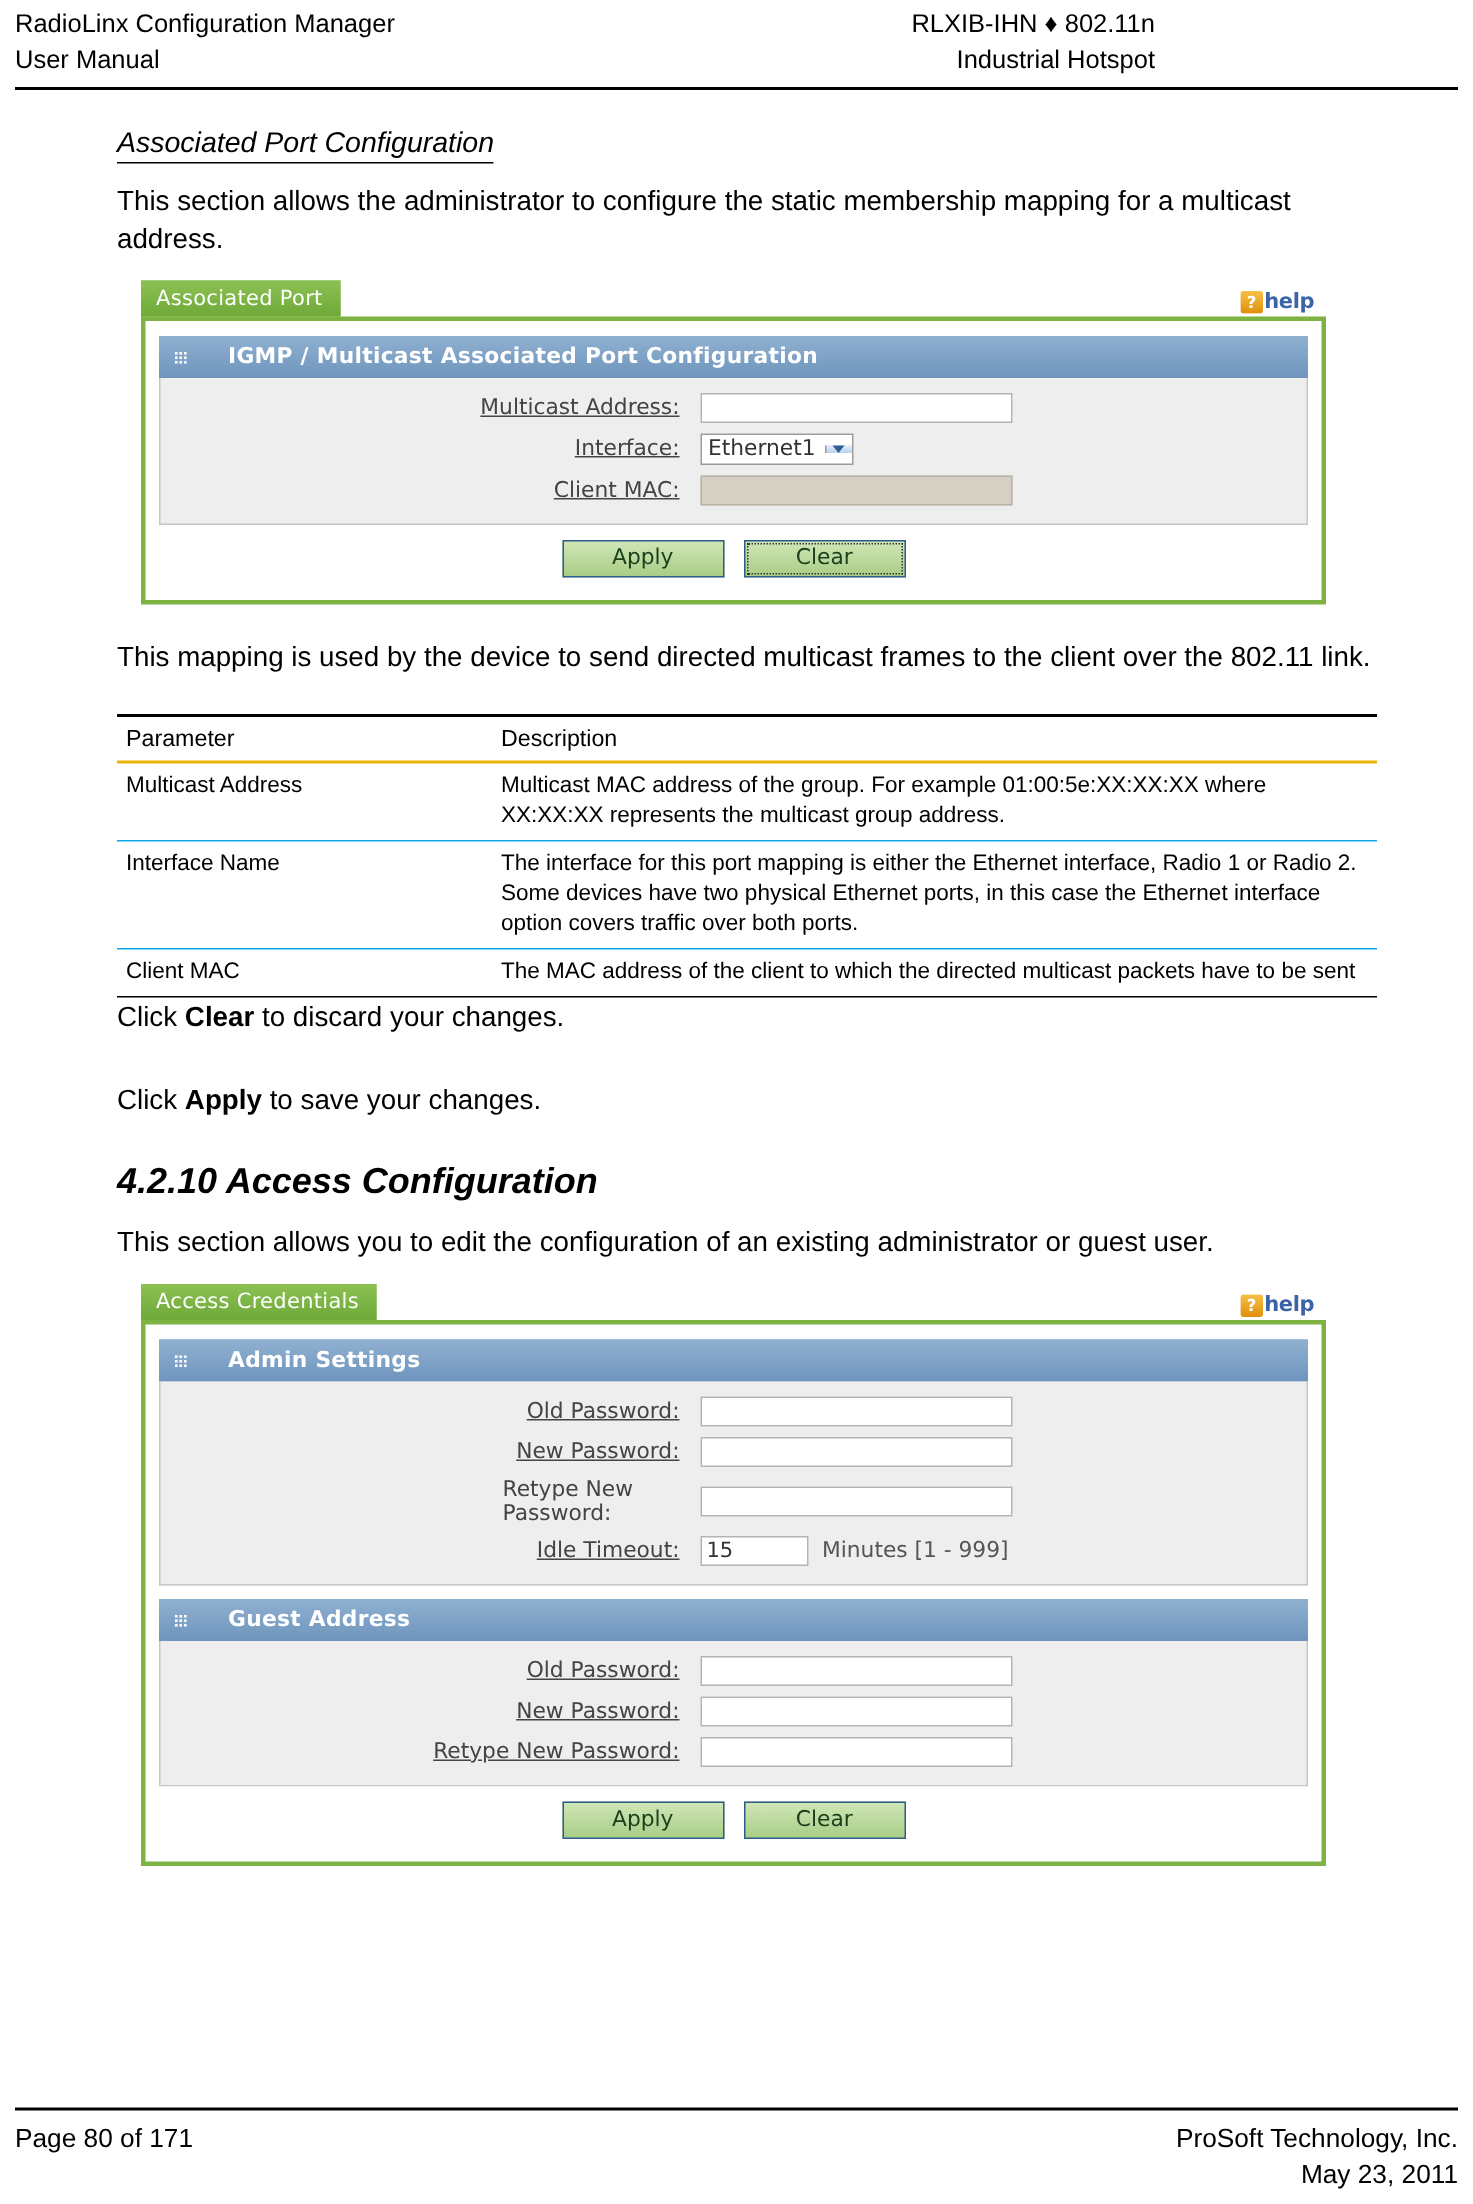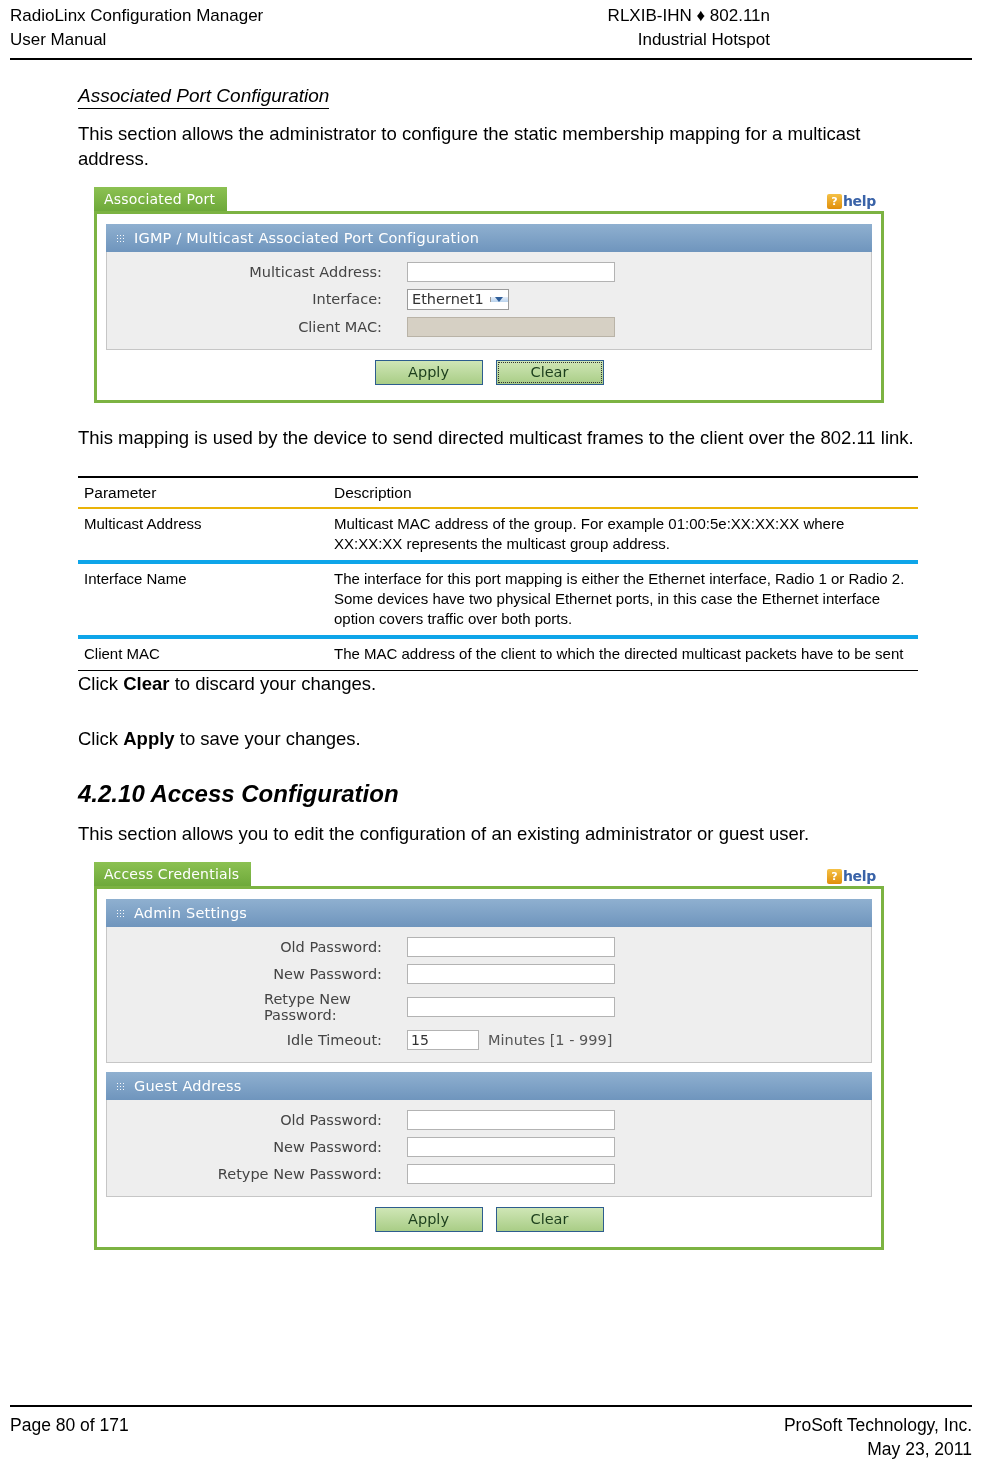--- a/index.html
+++ b/index.html
@@ -135,25 +135,25 @@
     border-top-width: 3px;
     background: #ffffff;
     padding: 10px 9px 9px 9px;
   }
 
   .panel-title {
     background: #7ea2c6;
     background-image: linear-gradient(#8fb0d0, #6f95bd);
     color: #ffffff;
     font-size: 14.5px;
-    font-weight: normal;
+    font-weight: bold;
     padding: 6px 8px 6px 8px;
     display: flex;
     align-items: center;
-    gap: 9px;
+    gap: 27px;
     letter-spacing: 0.2px;
   }
   .grip-icon {
     display: inline-block;
     width: 9px; height: 9px;
     background-image:
       radial-gradient(circle, #ffffff 45%, transparent 46%);
     background-size: 3px 3px;
     opacity: 0.95;
     margin-left: 2px;
@@ -166,27 +166,28 @@
     padding: 10px 0 12px 0;
   }
 
   .form-row {
     display: flex;
     align-items: center;
     margin: 0 0 7px 0;
   }
   .form-row:last-child { margin-bottom: 0; }
   .form-label {
-    width: 300px;
+    width: 360px;
     text-align: right;
-    padding-right: 25px;
+    padding-right: 14px;
     font-size: 14.5px;
     color: #444444;
     box-sizing: border-box;
     line-height: 17px;
+    text-decoration: underline;
   }
   .form-label.two-line { line-height: 16px; }
   .field-input {
     width: 208px;
     height: 20px;
     background: #ffffff;
     border: 1px solid #b3b3b3;
     box-sizing: border-box;
   }
   .field-input.disabled {
@@ -273,21 +274,21 @@
     text-align: left;
     font-weight: normal;
     font-size: 15.5px;
     padding: 6px 6px 5px 6px;
     border-top: 2px solid #000;
     border-bottom: 2px solid #eab308;
     vertical-align: top;
   }
   table.param-table td {
     padding: 5px 6px 6px 6px;
-    border-bottom: 4px solid #0ea5e9;
+    border-bottom: 1px solid #0ea5e9;
     vertical-align: top;
     line-height: 20px;
   }
   table.param-table th.col-param,
   table.param-table td.col-param { width: 238px; }
   table.param-table tr:last-child td { border-bottom: 1.5px solid #000; }
 
   
   .page-footer {
     position: absolute;

